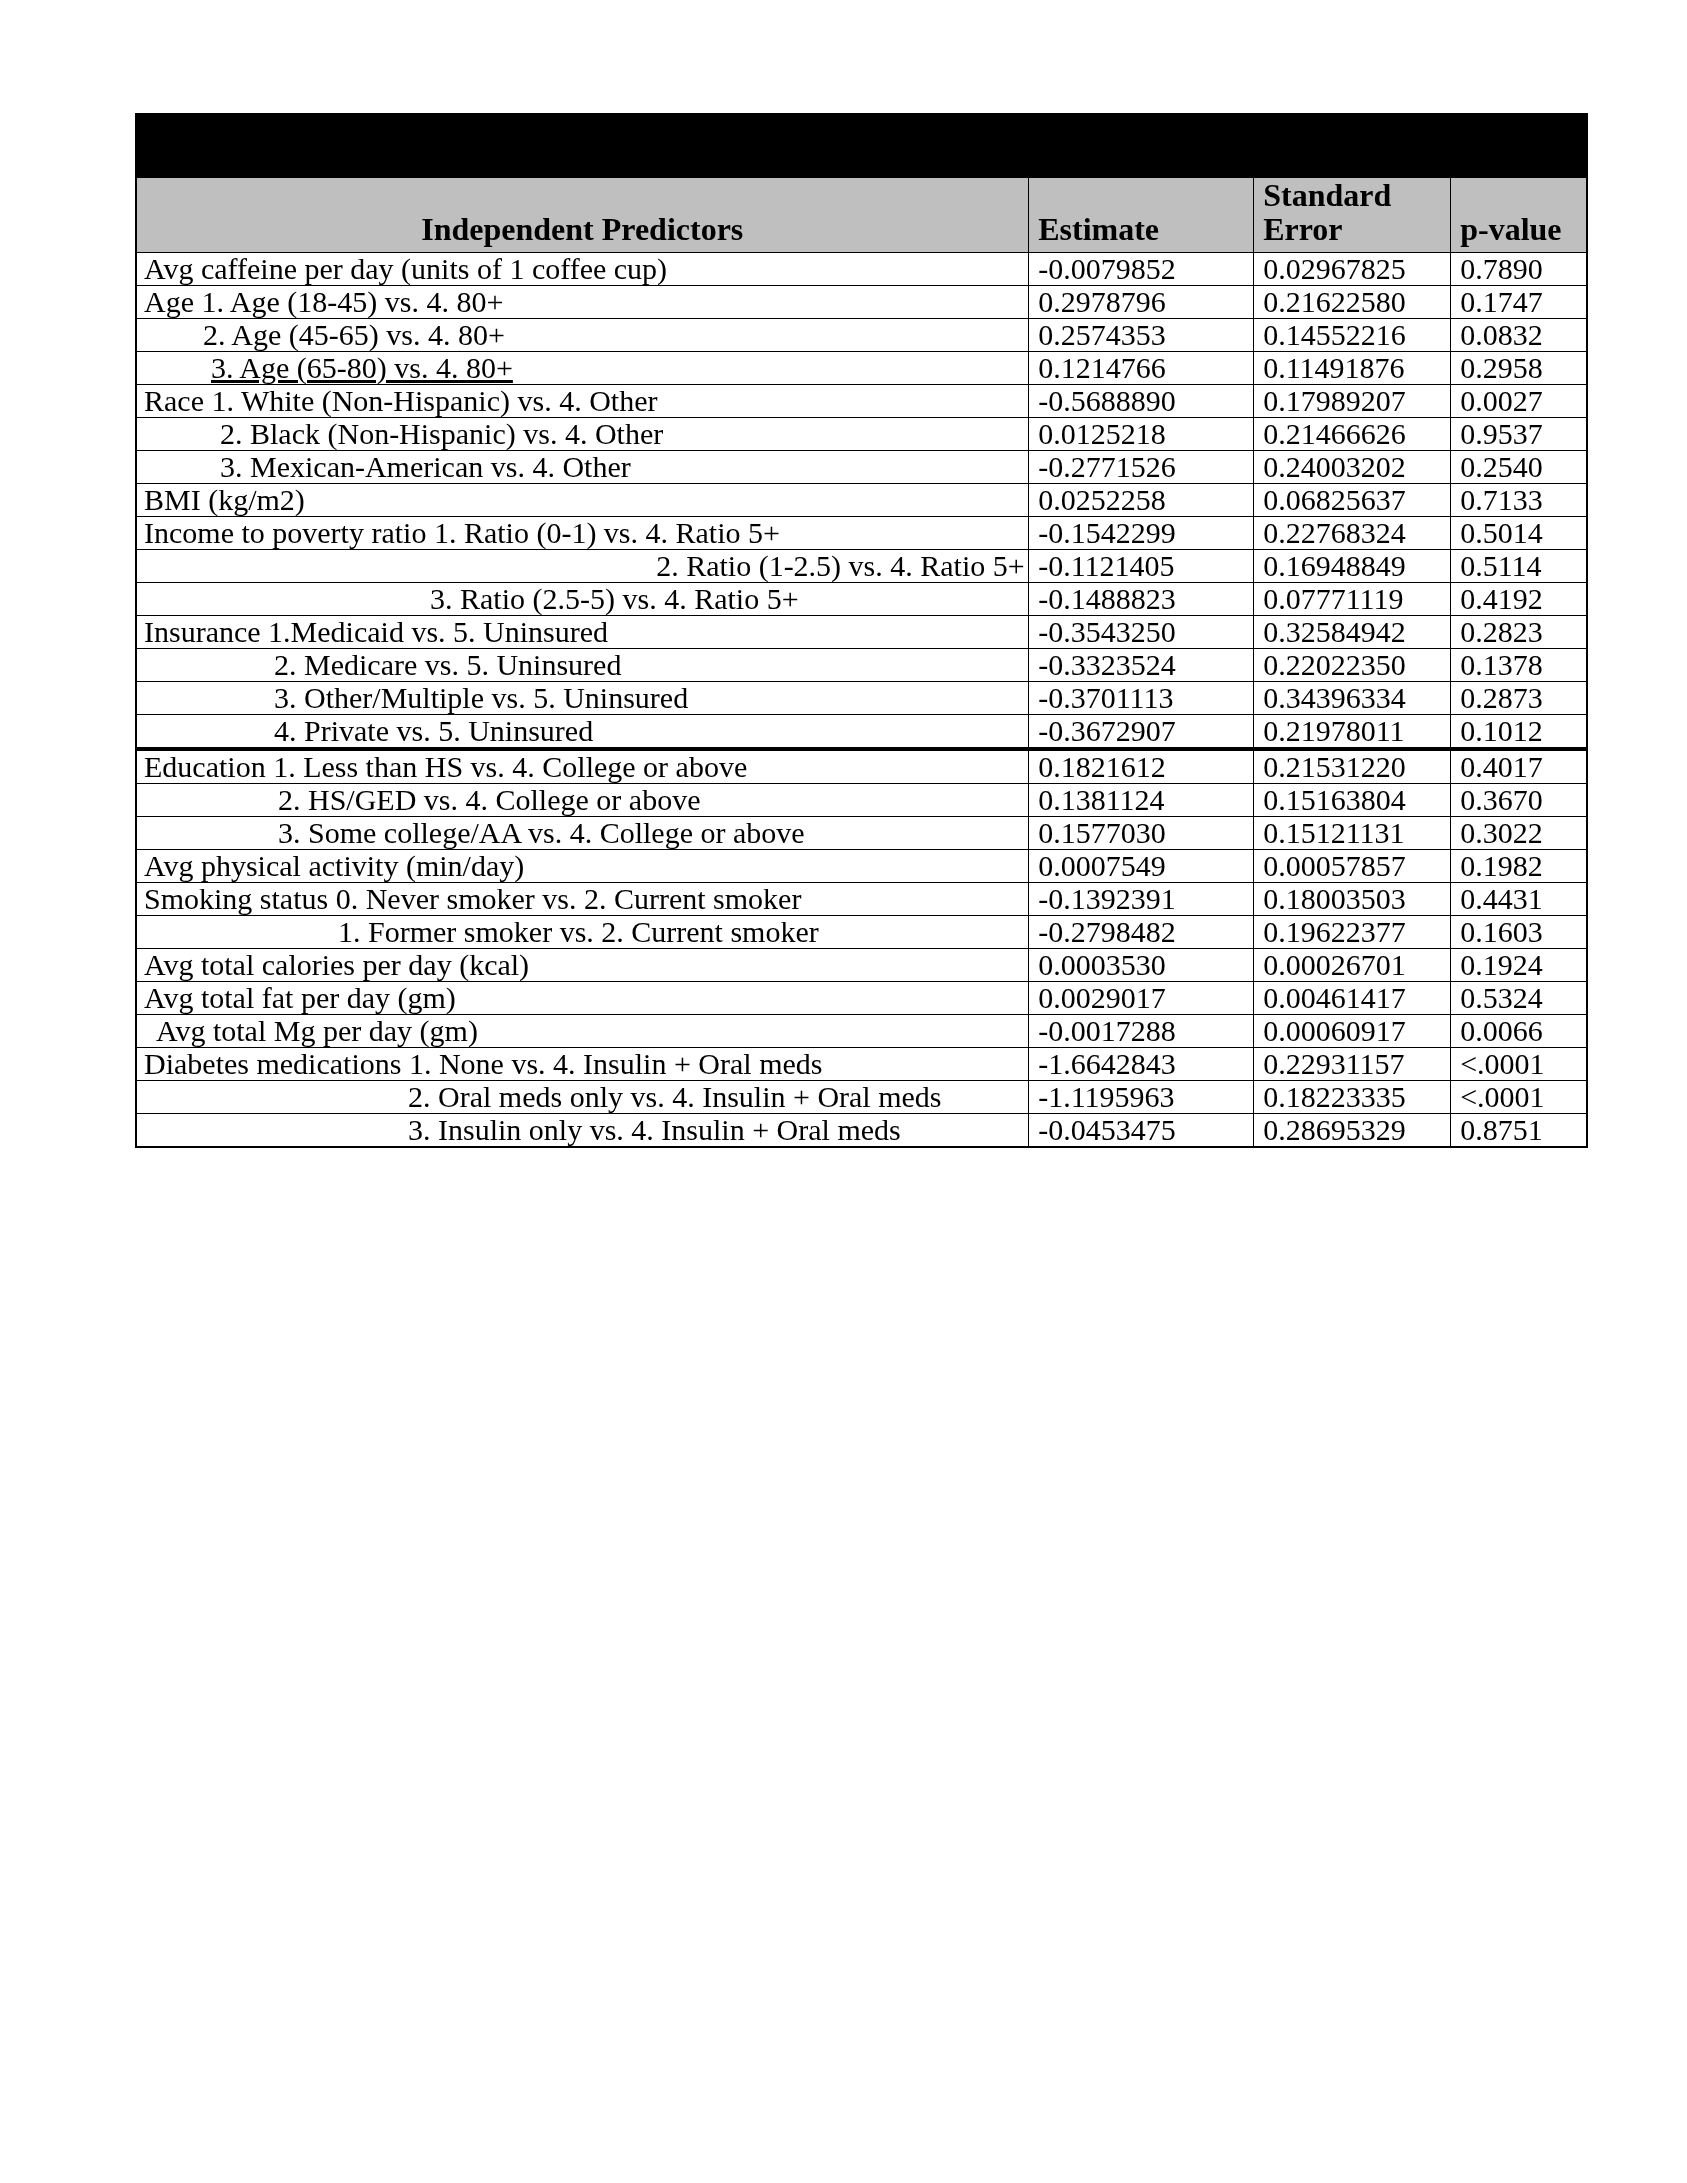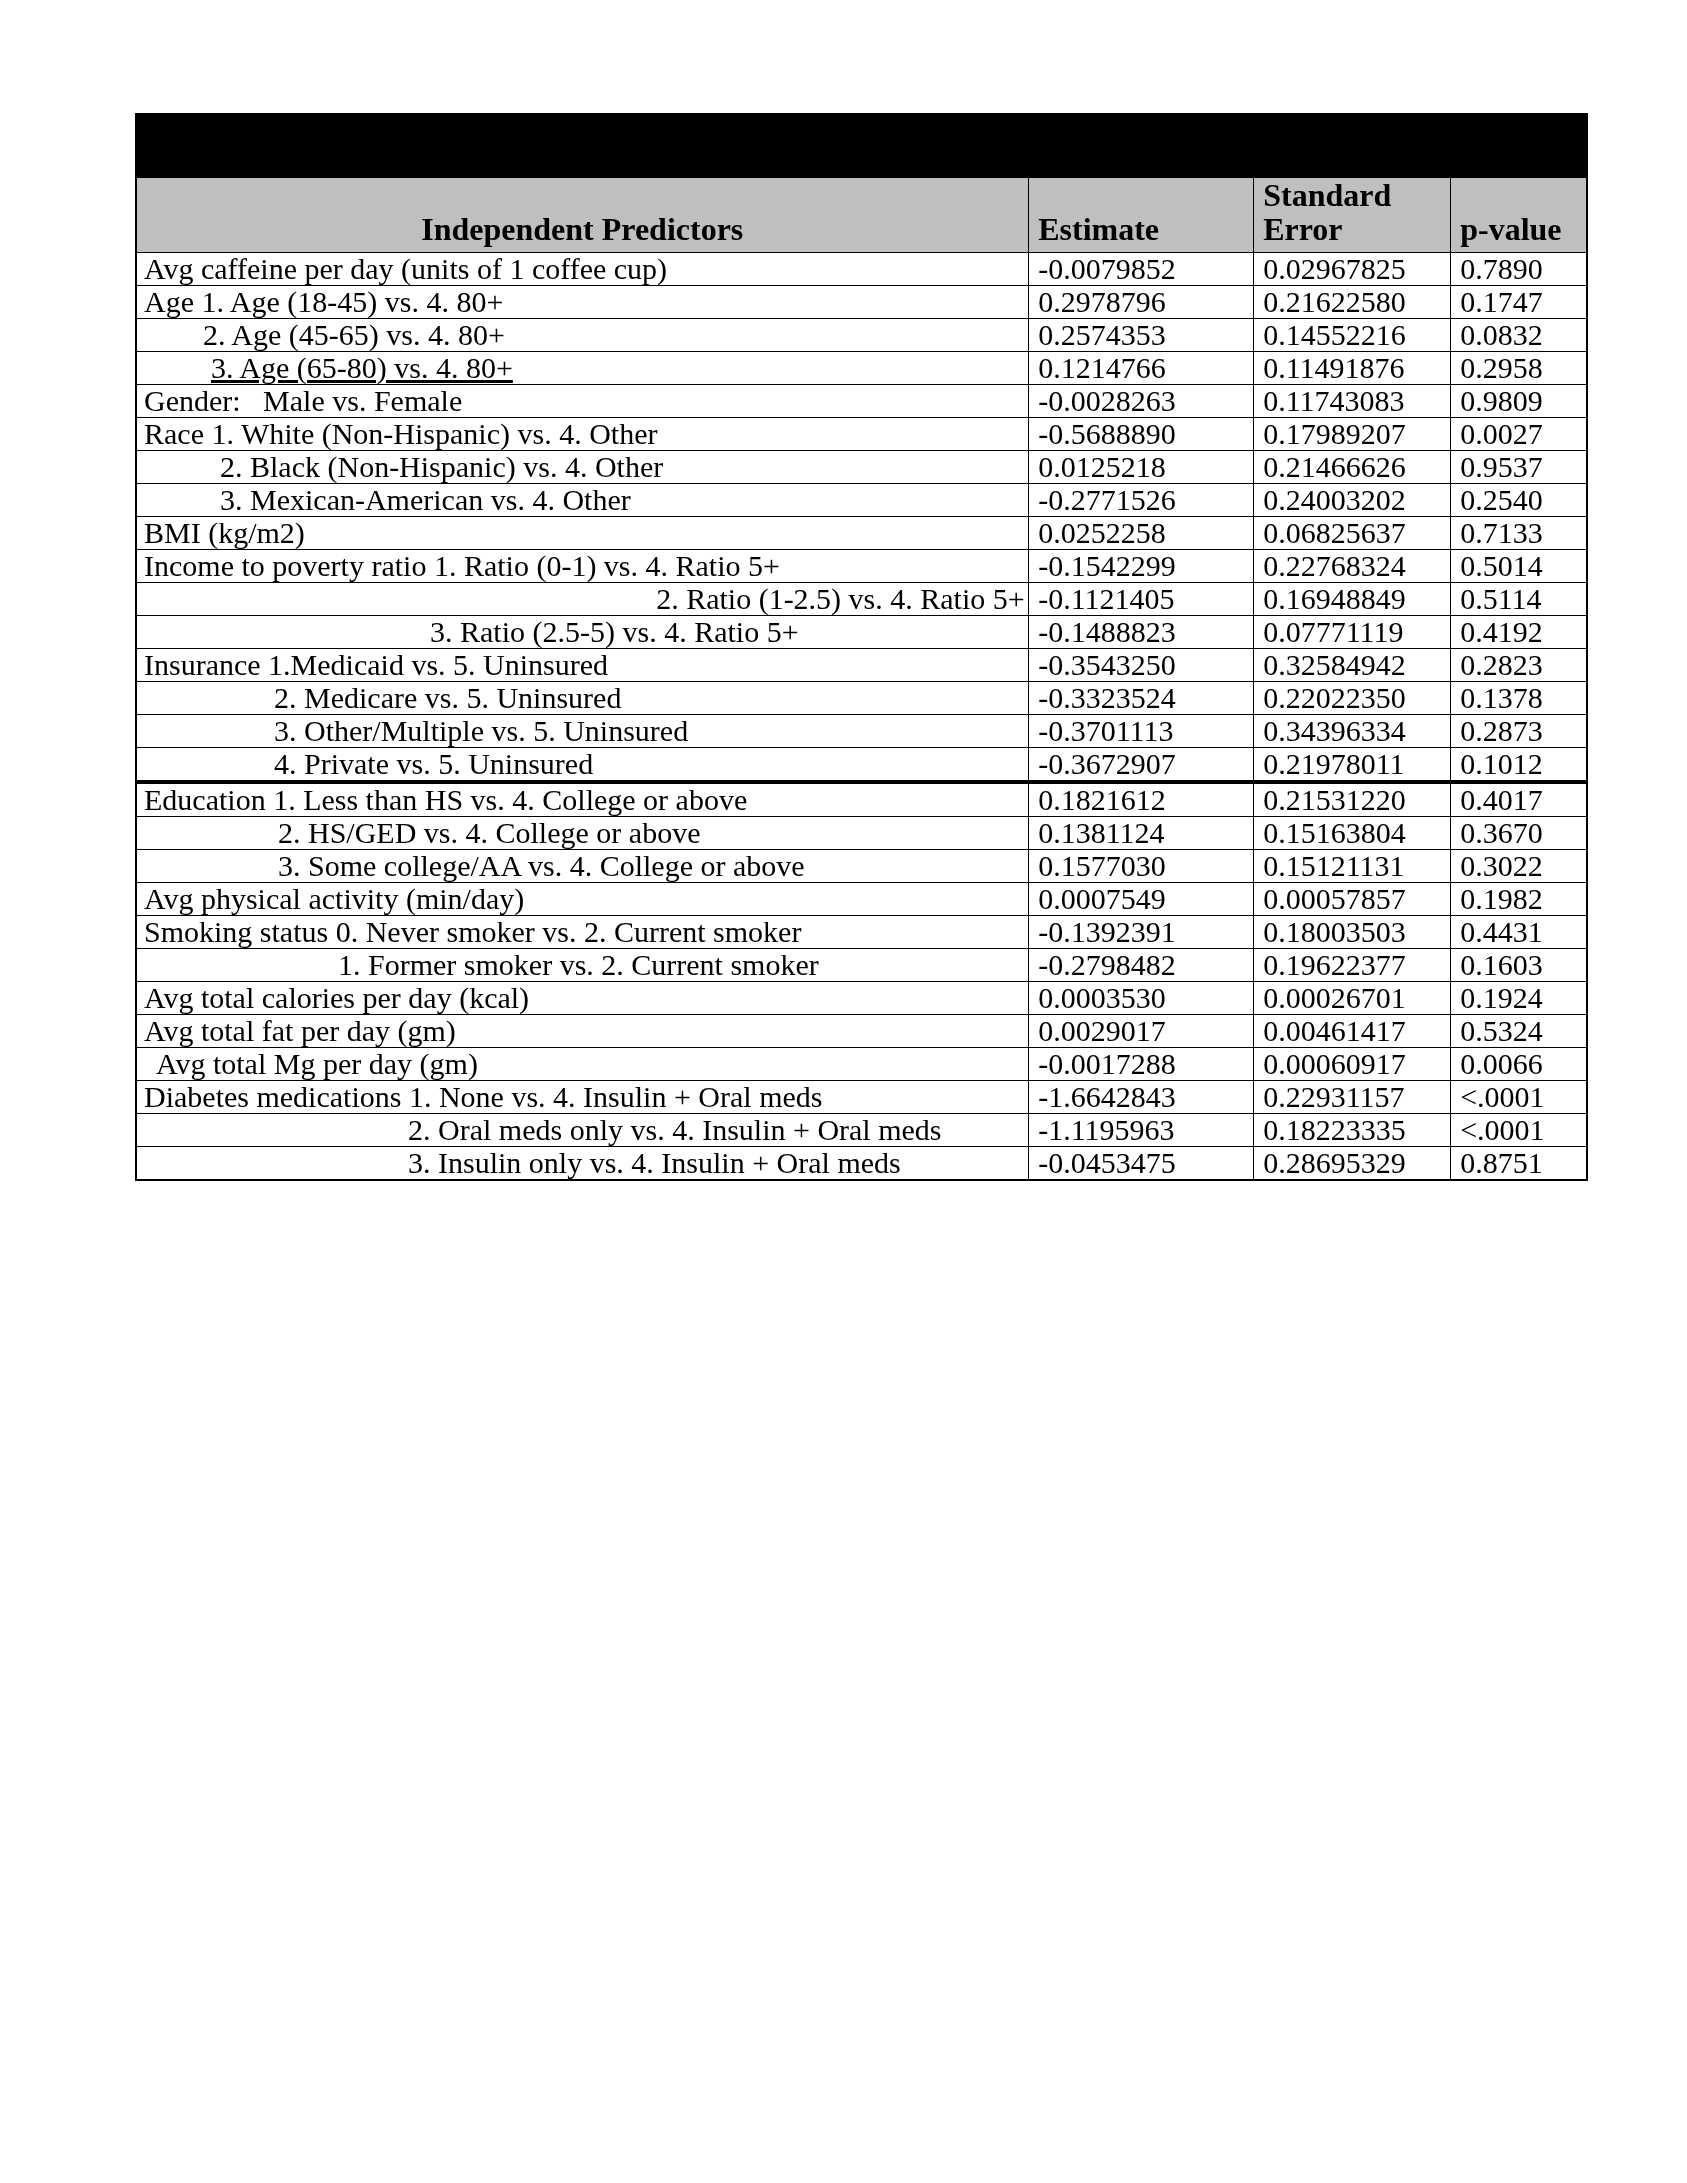--- a/index.html
+++ b/index.html
@@ -109,26 +109,20 @@
         <td>0.14552216</td>
         <td>0.0832</td>
       </tr>
       <tr>
         <td class="predictor" style="padding-left: 74px; text-decoration: underline;">3. Age (65-80) vs. 4. 80+</td>
         <td>0.1214766</td>
         <td>0.11491876</td>
         <td>0.2958</td>
       </tr>
       <tr>
-        <td class="predictor" style="padding-left: 7px;">Gender:&nbsp;&nbsp; Male vs. Female</td>
-        <td>-0.0028263</td>
-        <td>0.11743083</td>
-        <td>0.9809</td>
-      </tr>
-      <tr>
         <td class="predictor" style="padding-left: 7px;">Race 1. White (Non-Hispanic) vs. 4. Other</td>
         <td>-0.5688890</td>
         <td>0.17989207</td>
         <td>0.0027</td>
       </tr>
       <tr>
         <td class="predictor" style="padding-left: 83px;">2. Black (Non-Hispanic) vs. 4. Other</td>
         <td>0.0125218</td>
         <td>0.21466626</td>
         <td>0.9537</td>

